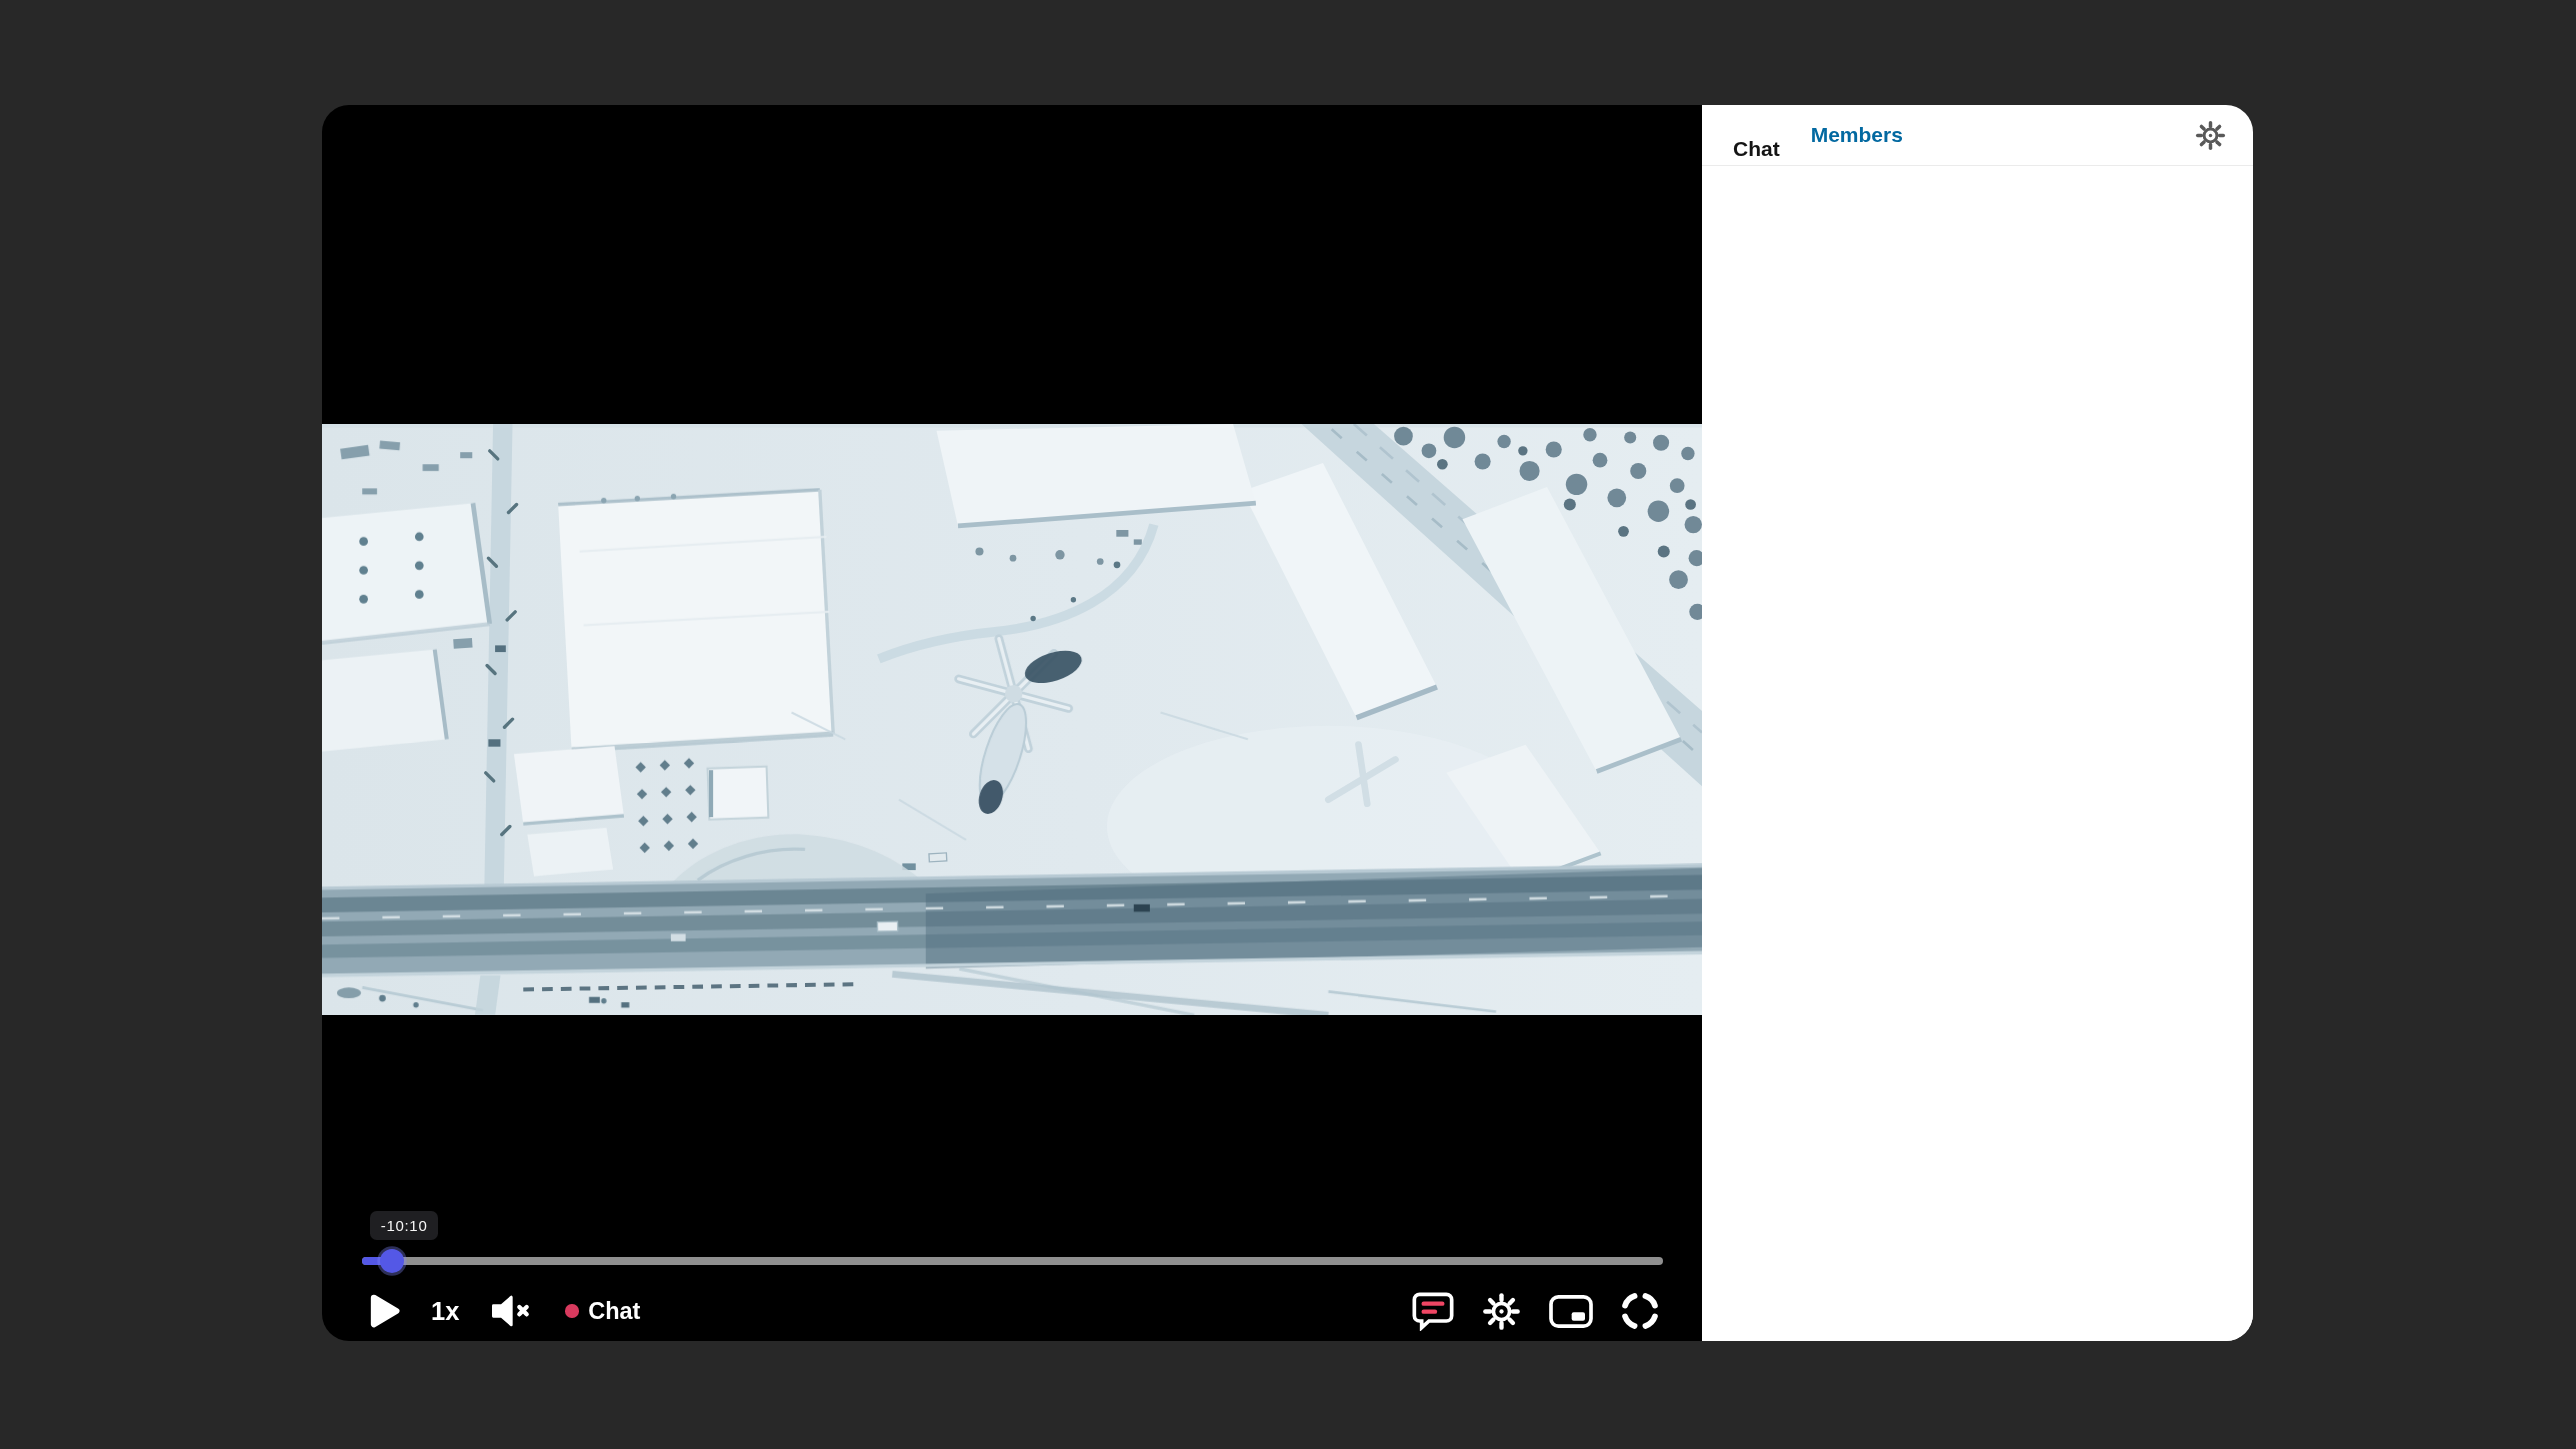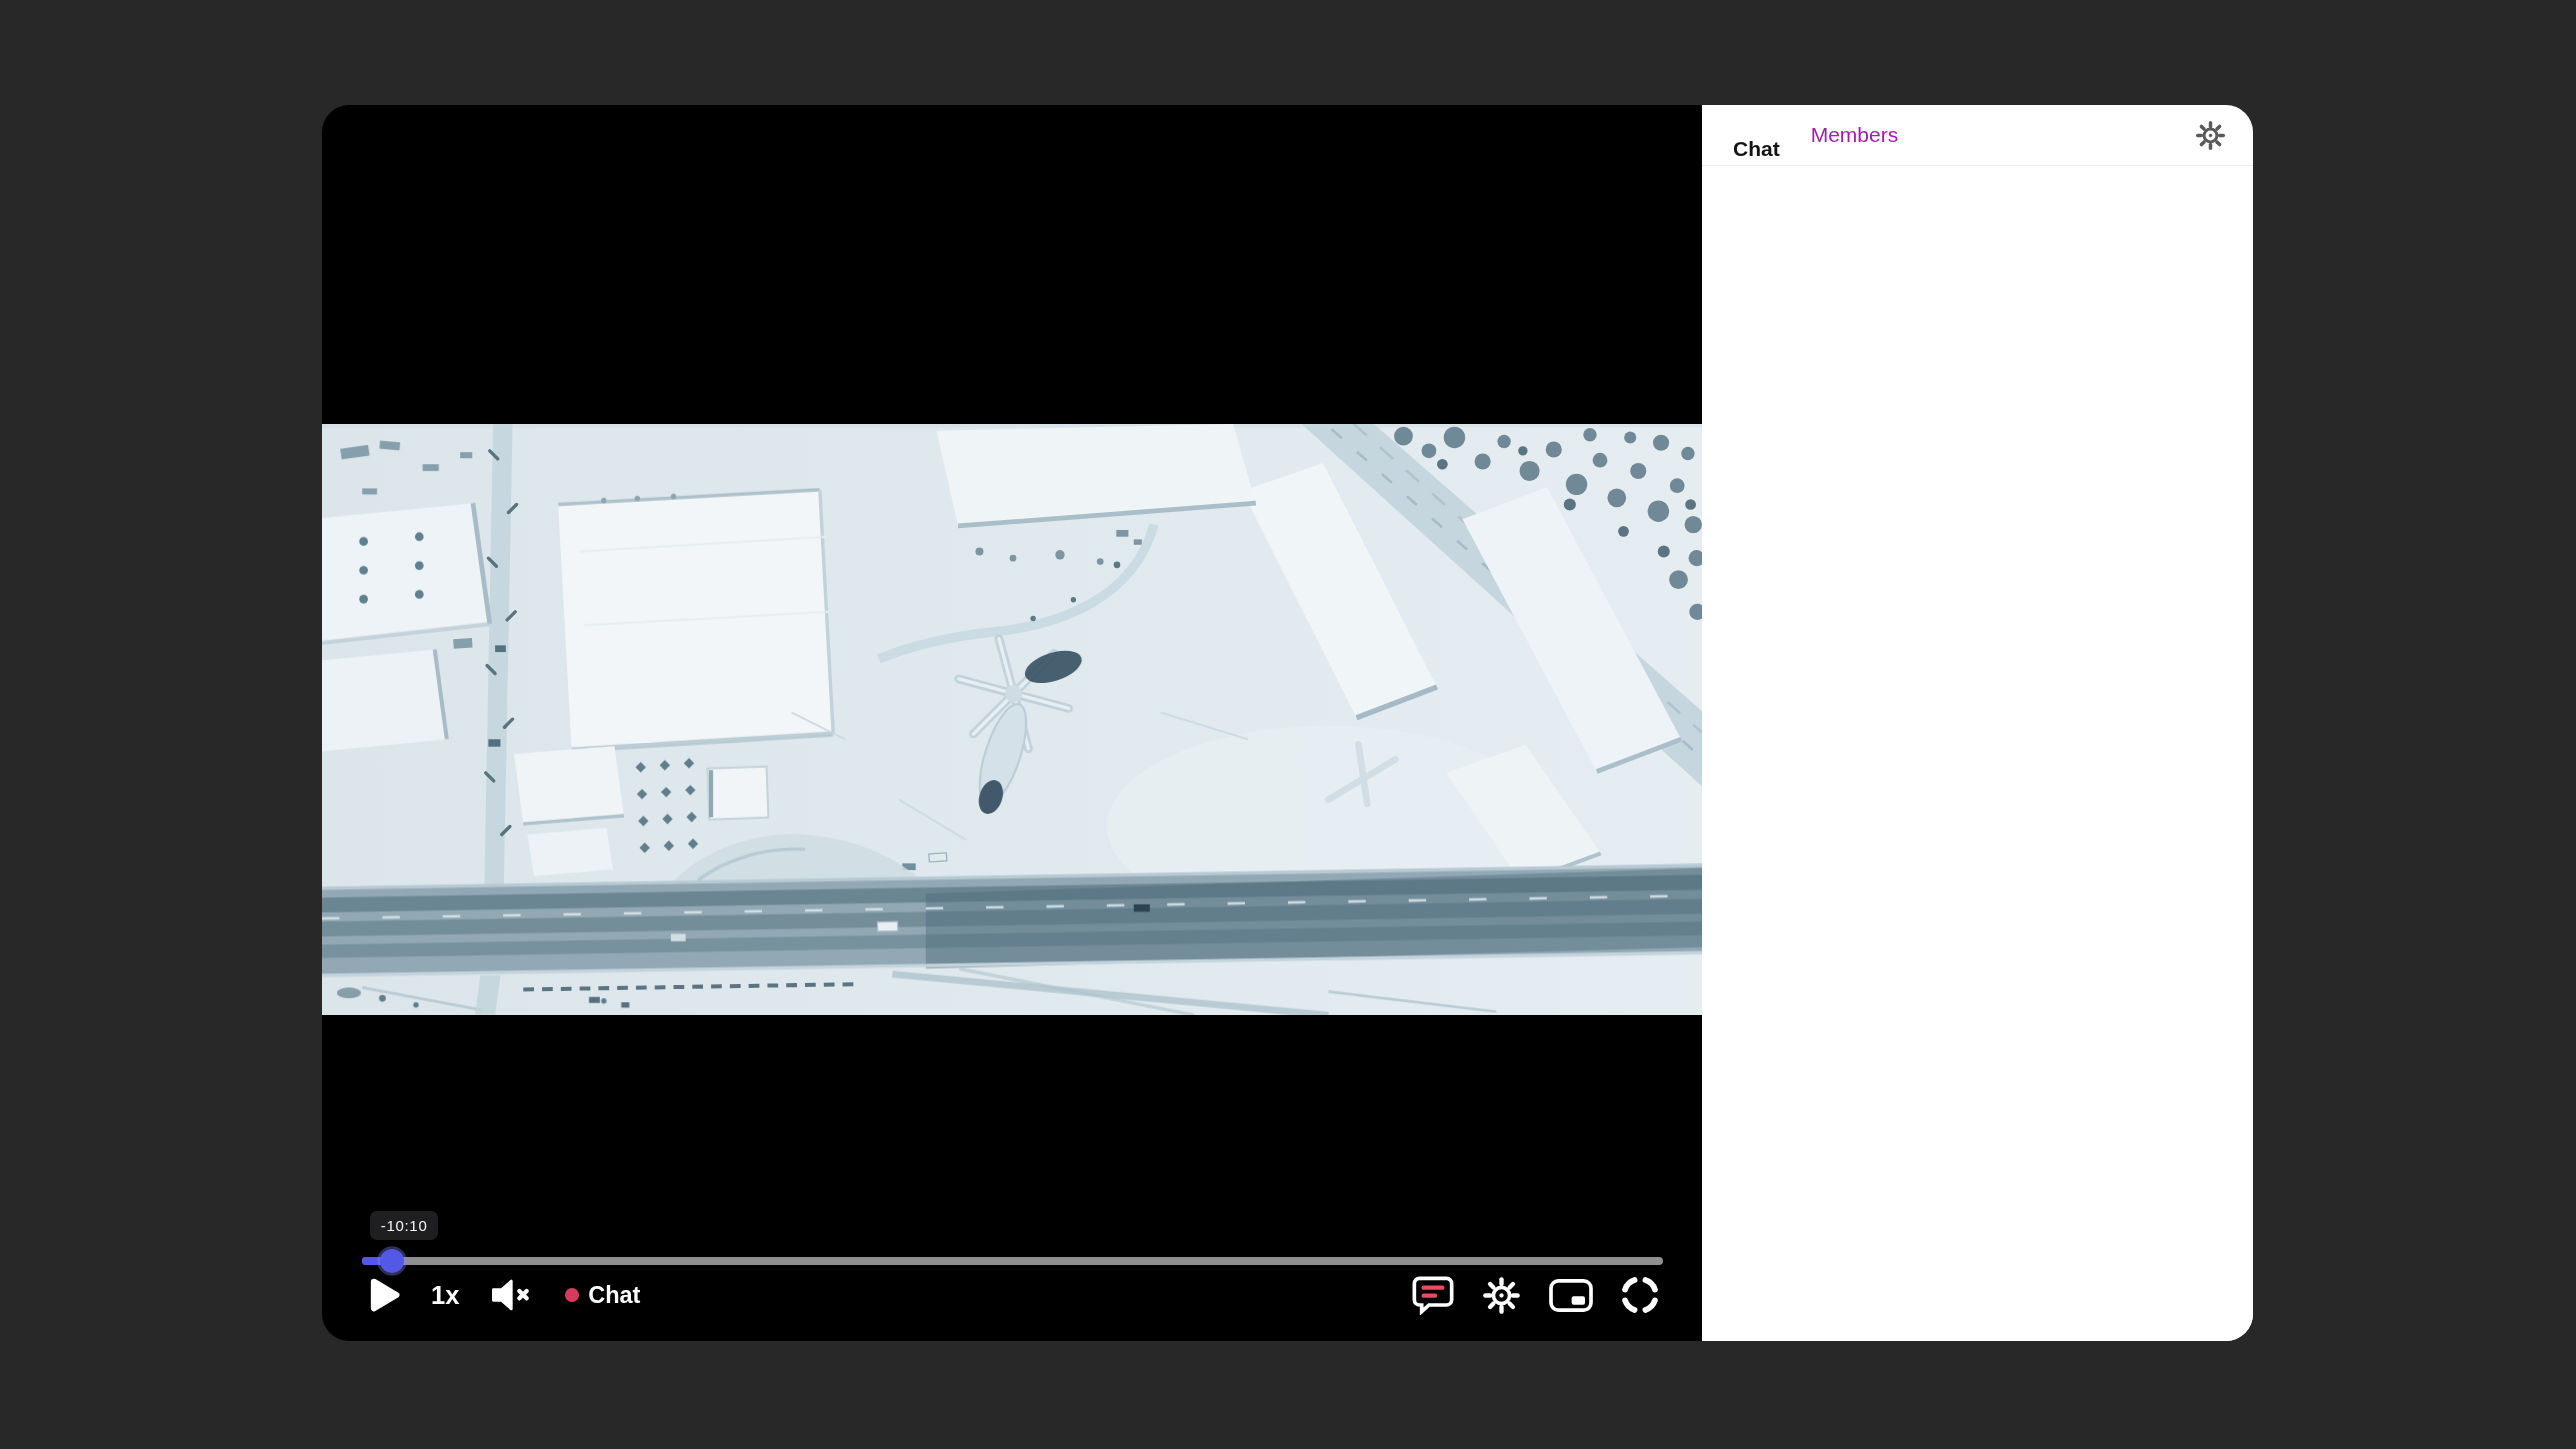--- a/index.html
+++ b/index.html
@@ -9,35 +9,35 @@
   .player{position:relative;width:1380px;height:100%;background:#000;flex:none;}
   .video-surface{position:absolute;left:0;top:319px;width:1380px;height:591px;}
   .video-surface svg{display:block;width:100%;height:100%;}
   .seek-tooltip{position:absolute;left:48px;bottom:101px;background:#1f1f22;color:#f7f7f7;font-size:15px;font-weight:500;
     padding:6px 10.7px;border-radius:6.7px;letter-spacing:0.7px;}
   .progress{position:absolute;left:40px;right:39px;bottom:68px;height:24px;display:flex;align-items:center;cursor:pointer;}
   .track{position:relative;width:100%;height:8px;border-radius:4px;background:#8f8f8f;}
   .fill{position:absolute;left:0;top:0;height:100%;border-radius:4px 0 0 4px;background:var(--accent,#5458e6);width:2.3%;}
   .knob{position:absolute;top:50%;left:2.3%;width:24px;height:24px;border-radius:50%;background:var(--accent,#5458e6);
     transform:translate(-50%,-50%);box-shadow:0 0 0 2.7px rgba(130,135,250,.35);}
-  .controls{position:absolute;left:0;right:0;bottom:16px;height:56px;display:flex;align-items:center;justify-content:space-between;
+  .controls{position:absolute;left:0;right:0;bottom:0;height:56px;display:flex;align-items:center;justify-content:space-between;
     padding:4px 43px 8px 47px;box-sizing:border-box;}
   .ctl-left{display:flex;align-items:center;gap:31px;}
   .ctl-right{display:flex;align-items:center;gap:28px;}
   .icon-btn{background:none;border:0;padding:0;margin:0;display:flex;align-items:center;justify-content:center;cursor:pointer;line-height:0;}
   .speed{color:#fff;font-size:25.5px;font-weight:700;font-family:"Liberation Sans",sans-serif;}
   .live{display:flex;align-items:center;gap:9.4px;background:none;border:0;cursor:pointer;padding:0;}
   .live-dot{width:13.4px;height:13.4px;border-radius:50%;background:var(--live,#d83a5e);}
   .live-label{color:#fff;font-size:23.5px;font-weight:600;font-family:"Liberation Sans",sans-serif;}
   
   .chat{flex:1;background:#fff;display:flex;flex-direction:column;min-width:0;}
   .chat-header{height:60px;flex:none;display:flex;align-items:center;gap:31px;padding:0 27px 0 31px;border-bottom:1.3px solid #ebebeb;}
   .tab{background:none;border:0;padding:0;font-size:21px;cursor:pointer;font-family:"Liberation Sans",sans-serif;}
   .tab.active{color:#141414;font-weight:700;margin-top:28px;}
-  .tab.inactive{color:#a21caf;font-weight:400;}
+  .tab.inactive{color:#0369a1;font-weight:700;}
   .chat-gear{margin-left:auto;}
   .chat-body{flex:1;background:#fff;}
   .chat-input-row{padding:0 34px 28px 34px;}
   .input-box{height:56px;border:1.3px solid #d9d9d9;border-radius:9.4px;display:flex;align-items:center;padding:0 13.4px 0 19px;box-sizing:border-box;}
   .input-box input{flex:1;min-width:0;border:0;outline:0;background:transparent;font-size:20px;color:#333;font-family:"Liberation Sans",sans-serif;}
   .input-box input::placeholder{color:#9a9a9a;}
   .input-icons{display:flex;align-items:center;gap:13.4px;flex:none;}
 </style>
 </head>
 <body>

